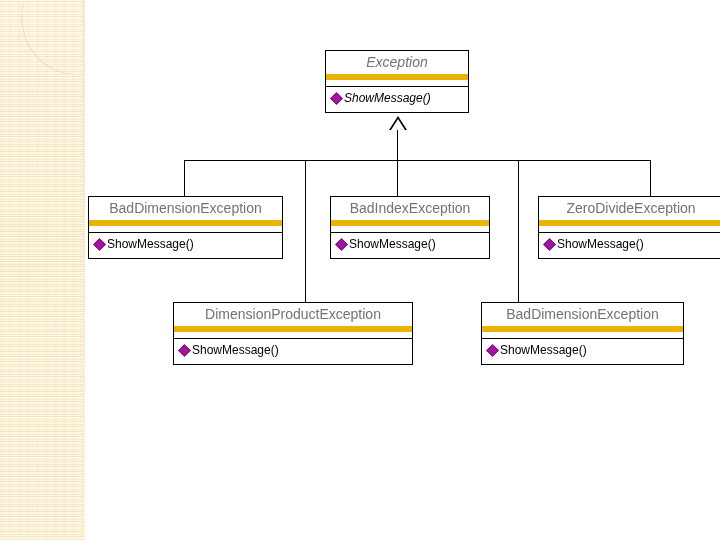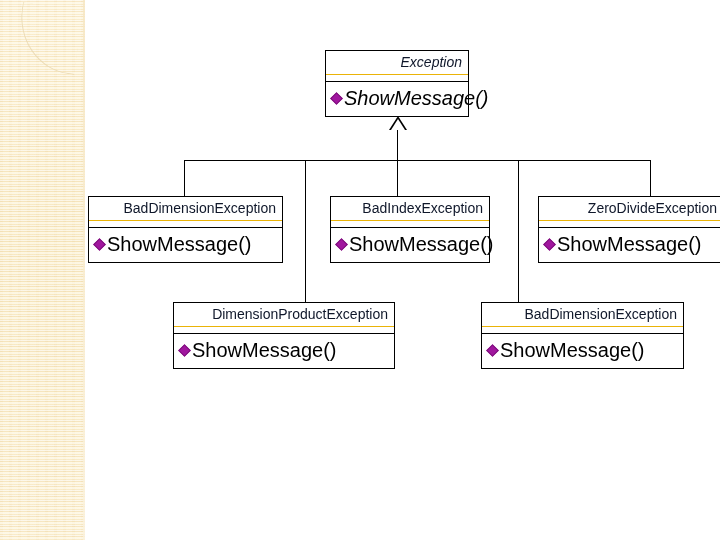--- a/index.html
+++ b/index.html
@@ -144,38 +144,38 @@
   }
 
   
   .uml-class {
     position: absolute;
     background: #ffffff;
     border: 1px solid #000000;
     box-sizing: border-box;
   }
   .uml-name {
-    text-align: right;
+    text-align: center;
     font-size: 14px;
-    color: #0f172a;
+    color: #737373;
     padding: 3px 6px 4px 6px;
-    border-bottom: 1px solid #eab308;
+    border-bottom: 6px solid #eab308;
     white-space: nowrap;
     line-height: 1.15;
   }
   .uml-class.abstract .uml-name {
     font-style: italic;
   }
   .uml-attrs {
     height: 6px;
     border-bottom: 1px solid #000000;
   }
   .uml-ops {
     padding: 5px 4px 6px 6px;
-    font-size: 20px;
+    font-size: 12px;
     color: #000000;
     white-space: nowrap;
     line-height: 1.15;
   }
   .uml-class.abstract .uml-ops {
     font-style: italic;
   }
   .op-row {
     display: flex;
     align-items: center;
@@ -265,21 +265,21 @@
       <div class="uml-name">ZeroDivideException</div>
       <div class="uml-attrs"></div>
       <div class="uml-ops">
         <div class="op-row">
           <span class="op-icon"></span>
           <span class="op-label">ShowMessage()</span>
         </div>
       </div>
     </div>
 
-    <div class="uml-class" style="left:88px; top:302px; width:222px;">
+    <div class="uml-class" style="left:88px; top:302px; width:240px;">
       <div class="uml-name">DimensionProductException</div>
       <div class="uml-attrs"></div>
       <div class="uml-ops">
         <div class="op-row">
           <span class="op-icon"></span>
           <span class="op-label">ShowMessage()</span>
         </div>
       </div>
     </div>
 

